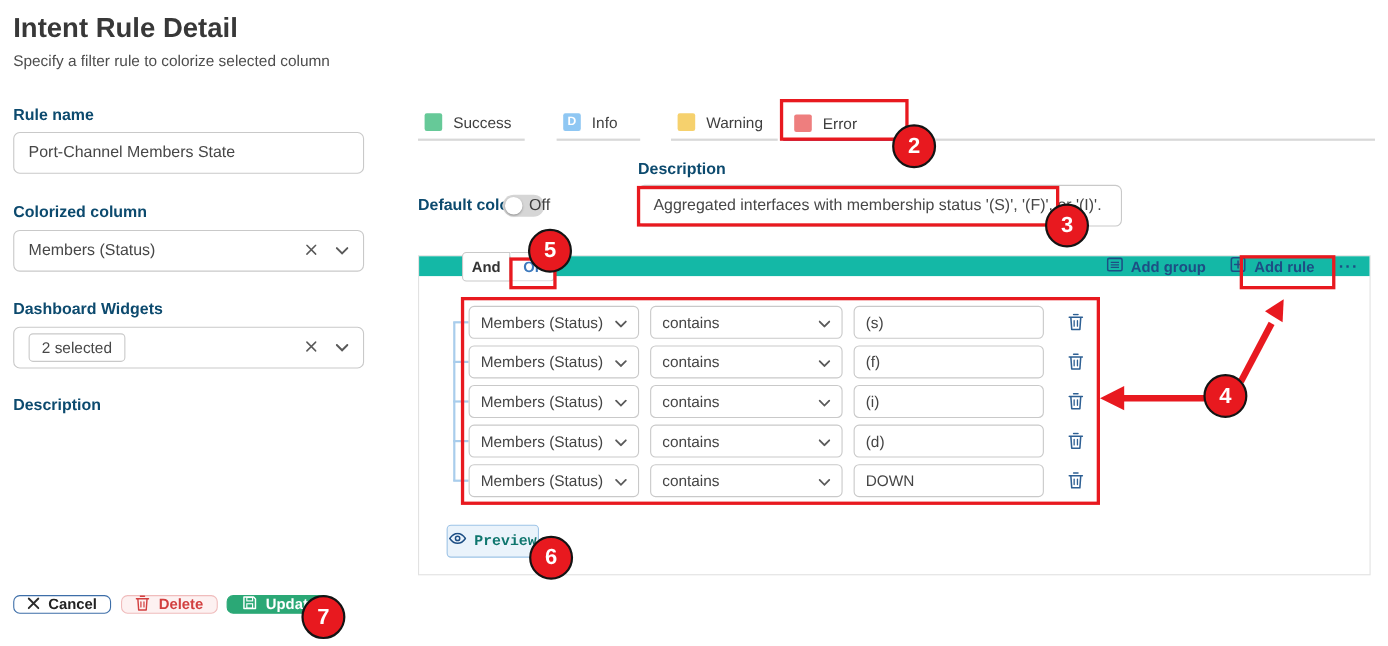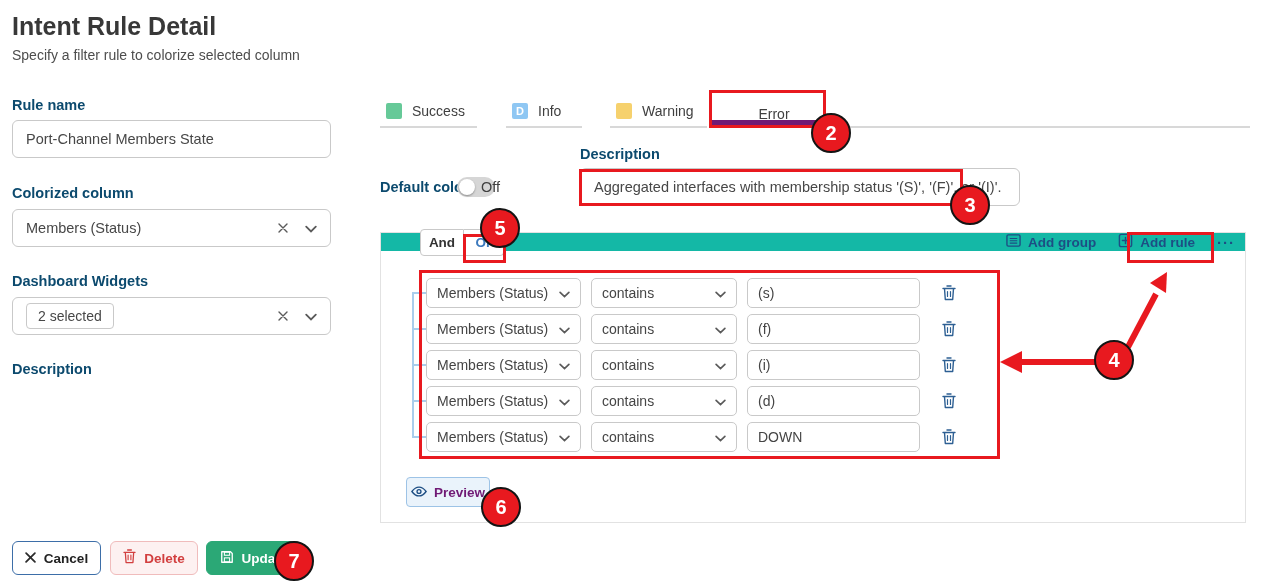--- a/index.html
+++ b/index.html
@@ -11,30 +11,30 @@
   
   .page-title { left:12px; top:12px; font-size:25px; font-weight:700; color:#383838; }
   .page-subtitle { left:12px; top:47px; font-size:14px; color:#4d4d4d; }
   .lbl { font-size:14.5px; font-weight:700; color:#0c4a6e; }
   .inp { border:1px solid #c9c9c9; border-radius:6px; background:#fff; height:38px;
          display:flex; align-items:center; padding:0 13px; font-size:14.5px; color:#474747; }
   .sel-icons { margin-left:auto; display:flex; align-items:center; gap:17px; }
   .chip { border:1px solid #c9c9c9; border-radius:4px; padding:4px 11px; font-size:14px; color:#474747; background:#fff; }
 
   
-  .btn { display:flex; align-items:center; justify-content:center; gap:8px; height:34px;
+  .btn { display:flex; align-items:center; justify-content:center; gap:8px; height:17px;
          border-radius:6px; font-size:13.5px; font-weight:700; cursor:default; }
   .btn-cancel { border:1px solid #3d6ea8; background:#fff; color:#222; }
   .btn-delete { border:1px solid #f0bcbc; background:#fdf1f1; color:#d23f3f; }
   .btn-update { border:1px solid #2ba876; background:#2ba876; color:#fff; }
 
   
   .tab { position:absolute; top:96px; height:32px; display:flex; align-items:center; gap:10px;
          padding-left:6px; border-bottom:2px solid #d8d8d8; }
-  .tab.selected { border-bottom:8px solid #701a75;flex-direction:column; }
+  .tab.selected { border-bottom:1px solid #701a75; }
   .tab-underline-filler { position:absolute; top:96px; height:32px; border-bottom:2px solid #d8d8d8; }
   .sq { width:16px; height:16px; border-radius:2px; display:flex; align-items:center; justify-content:center; }
   .sq-badge { color:#fff; font-size:11px; font-weight:700; line-height:1; }
   .tab-label { font-size:14px; color:#3f3f3f; }
 
   
   .toggle { width:38px; height:20px; border-radius:10px; background:#d6d6d6; position:relative; }
   .knob { position:absolute; left:2px; top:2px; width:16px; height:16px; border-radius:50%;
           background:#fff; box-shadow:0 1px 2px rgba(0,0,0,.35); }
 
@@ -48,30 +48,30 @@
   .seg-or  { width:40px; border-radius:0 4px 4px 0; border-left:none; color:#3c79bd; font-weight:700; }
   .toolbar { margin-left:auto; display:flex; align-items:center; gap:22px; padding-right:10px;
              color:#1d4e84; font-size:13.5px; font-weight:700; }
   .tool-item { display:flex; align-items:center; gap:7px; }
   .more-dots { font-size:15px; letter-spacing:1px; color:#1d4e84; font-weight:700; }
 
   .rule-row { position:absolute; left:45px; height:30px; display:flex; align-items:center; }
   .dd, .val-input { border:1px solid #c9c9c9; border-radius:5px; height:30px; background:#fff;
                     display:flex; align-items:center; padding:0 10px; font-size:14px; color:#454545; }
   .col-dd { width:155px; margin-right:10px; justify-content:space-between; }
-  .op-dd  { width:146px; margin-right:10px; justify-content:space-between; }
+  .op-dd  { width:175px; margin-right:10px; justify-content:space-between; }
   .val-input { width:173px; margin-right:22px; }
   .trash-btn { display:flex; align-items:center; }
   .conn-v { position:absolute; left:31px; width:2px; background:#a9cdec; }
   .conn-h { position:absolute; left:31px; width:14px; height:2px; background:#a9cdec; }
 
   .btn-preview { position:absolute; left:25px; top:244px; width:84px; height:30px;
                  background:#eaf3fb; border:1px solid #9dc3e6; border-radius:4px;
                  display:flex; align-items:center; justify-content:center; gap:7px;
-                 color:#701a75; font-size:13.5px; font-weight:700; }
+                 color:#0f766e; font-size:13.5px; font-weight:700;font-family:Liberation Mono, monospace; }
 
   
   .ann-box { position:absolute; border:3px solid #e8191f; z-index:25; pointer-events:none; }
   .ann-circle { position:absolute; width:40px; height:40px; border-radius:50%; background:#e8191f;
                 border:2px solid #141414; color:#fff; font-weight:700; font-size:20px;
                 display:flex; align-items:center; justify-content:center; z-index:30; }
   #arrows { position:absolute; left:0; top:0; z-index:24; pointer-events:none; }
 </style>
 </head>
 <body>

